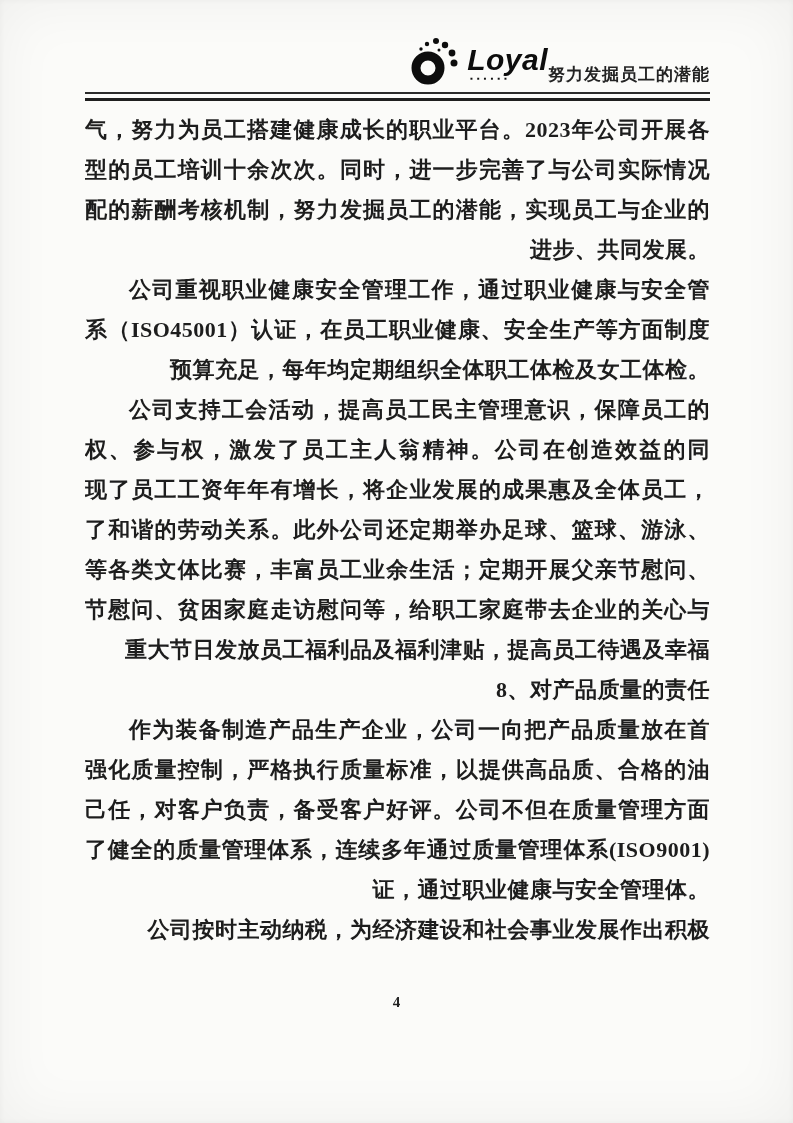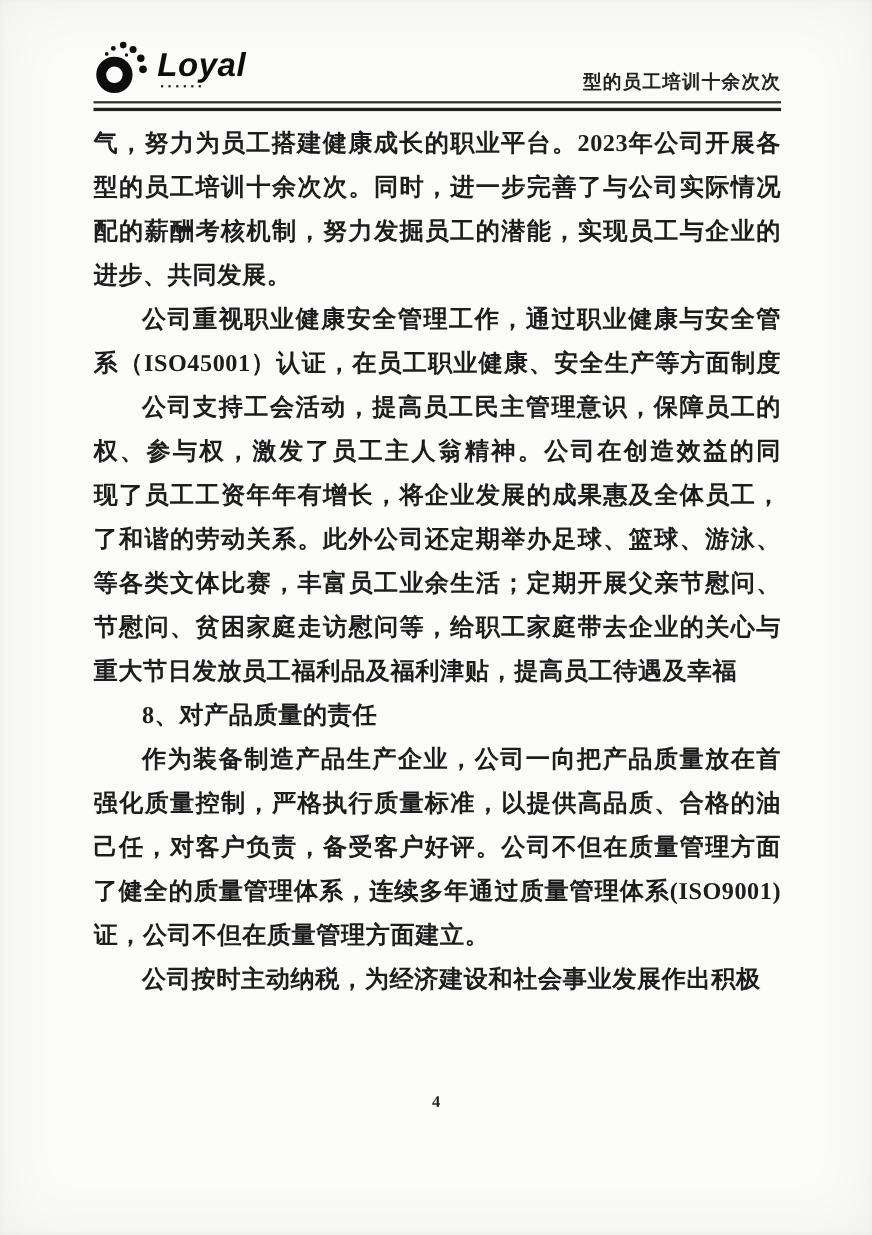--- a/index.html
+++ b/index.html
@@ -8,21 +8,21 @@
     width:793px;height:1123px;
     margin:0 auto;
     background:#fbfbf9;
     box-shadow:inset 0 0 60px rgba(0,0,0,0.05), inset 0 0 6px rgba(0,0,0,0.04);
     font-family:"Liberation Serif","DejaVu Serif",serif;
     color:#1d1d1d;
     overflow:hidden;
   }
   .inner{padding:36px 83px 0 85px;}
   
-  .header{display:flex;justify-content:space-between;align-items:flex-end;height:52px;}
+  .header{display:flex;justify-content:flex-end;align-items:flex-end;height:52px;}
   .logo{display:flex;align-items:flex-start;gap:6px;}
   .logo svg{display:block;}
   .logo-text-wrap{display:flex;flex-direction:column;margin-top:10px;}
   .logo-brand{
     font-family:"Liberation Sans","DejaVu Sans",sans-serif;
     font-style:italic;font-weight:bold;
     font-size:30px;line-height:28px;color:#0d0d0d;letter-spacing:0.5px;
   }
   .logo-blocks{font-size:8px;letter-spacing:4px;color:#111;line-height:10px;margin-left:3px;}
   .company-name{
@@ -34,20 +34,21 @@
     margin-top:4px;height:4px;
     border-top:2px solid #2b2b2b;
     border-bottom:3px solid #1f1f1f;
   }
   
   .body{margin-top:9px;}
   .line{
     height:40px;line-height:40px;overflow:hidden;
     font-size:22px;font-weight:600;letter-spacing:0.5px;
     color:#1d1d1d;
+    text-align:right;
   }
   .fill{text-align:justify;text-align-last:justify;}
   .indent{text-indent:44px;}
   .heading{font-weight:600;}
   
   .footer{position:absolute;bottom:112px;left:0;width:100%;text-align:center;}
   .page-num{font-size:15px;font-weight:600;color:#222;}
 </style>
 </head>
 <body>
@@ -67,50 +68,51 @@
             <circle cx="43" cy="17" r="3.4" fill="#0d0d0d"></circle>
             <circle cx="45" cy="27" r="3.5" fill="#0d0d0d"></circle>
             <circle cx="30" cy="14" r="1.5" fill="#0d0d0d"></circle>
           </svg>
         </span>
         <span class="logo-text-wrap">
           <span class="logo-brand">Loyal</span>
           <span class="logo-blocks">▪▪▪▪▪▪</span>
         </span>
       </div>
-      <div class="company-name">型的员工培训十余次次</div>
+      <div class="company-name">努力发掘员工的潜能</div>
     </div>
 
     <div class="rule"></div>
 
     <div class="body">
 
       <div class="line fill">气，努力为员工搭建健康成长的职业平台。2023年公司开展各种类</div>
       <div class="line fill">型的员工培训十余次次。同时，进一步完善了与公司实际情况相匹</div>
       <div class="line fill">配的薪酬考核机制，努力发掘员工的潜能，实现员工与企业的共同</div>
       <div class="line">进步、共同发展。</div>
 
       <div class="line fill indent">公司重视职业健康安全管理工作，通过职业健康与安全管理体</div>
       <div class="line fill">系（ISO45001）认证，在员工职业健康、安全生产等方面制度明确、</div>
+      <div class="line">预算充足，每年均定期组织全体职工体检及女工体检。</div>
 
       <div class="line fill indent">公司支持工会活动，提高员工民主管理意识，保障员工的知情</div>
       <div class="line fill">权、参与权，激发了员工主人翁精神。公司在创造效益的同时，实</div>
       <div class="line fill">现了员工工资年年有增长，将企业发展的成果惠及全体员工，构建</div>
       <div class="line fill">了和谐的劳动关系。此外公司还定期举办足球、篮球、游泳、演讲</div>
       <div class="line fill">等各类文体比赛，丰富员工业余生活；定期开展父亲节慰问、母亲</div>
       <div class="line fill">节慰问、贫困家庭走访慰问等，给职工家庭带去企业的关心与问候；</div>
       <div class="line">重大节日发放员工福利品及福利津贴，提高员工待遇及幸福感。</div>
 
       <div class="line heading indent">8、对产品质量的责任</div>
 
       <div class="line fill indent">作为装备制造产品生产企业，公司一向把产品质量放在首位，</div>
       <div class="line fill">强化质量控制，严格执行质量标准，以提供高品质、合格的油品为</div>
       <div class="line fill">己任，对客户负责，备受客户好评。公司不但在质量管理方面建立</div>
       <div class="line fill">了健全的质量管理体系，连续多年通过质量管理体系(ISO9001)认</div>
-      <div class="line">证，公司不但在质量管理方面建立。</div>
+      <div class="line">证，通过职业健康与安全管理体。</div>
 
 
       <div class="line indent">公司按时主动纳税，为经济建设和社会事业发展作出积极贡献。</div>
     </div>
 
   </div>
 
   <div class="footer">
     <span class="page-num">4</span>
   </div>

